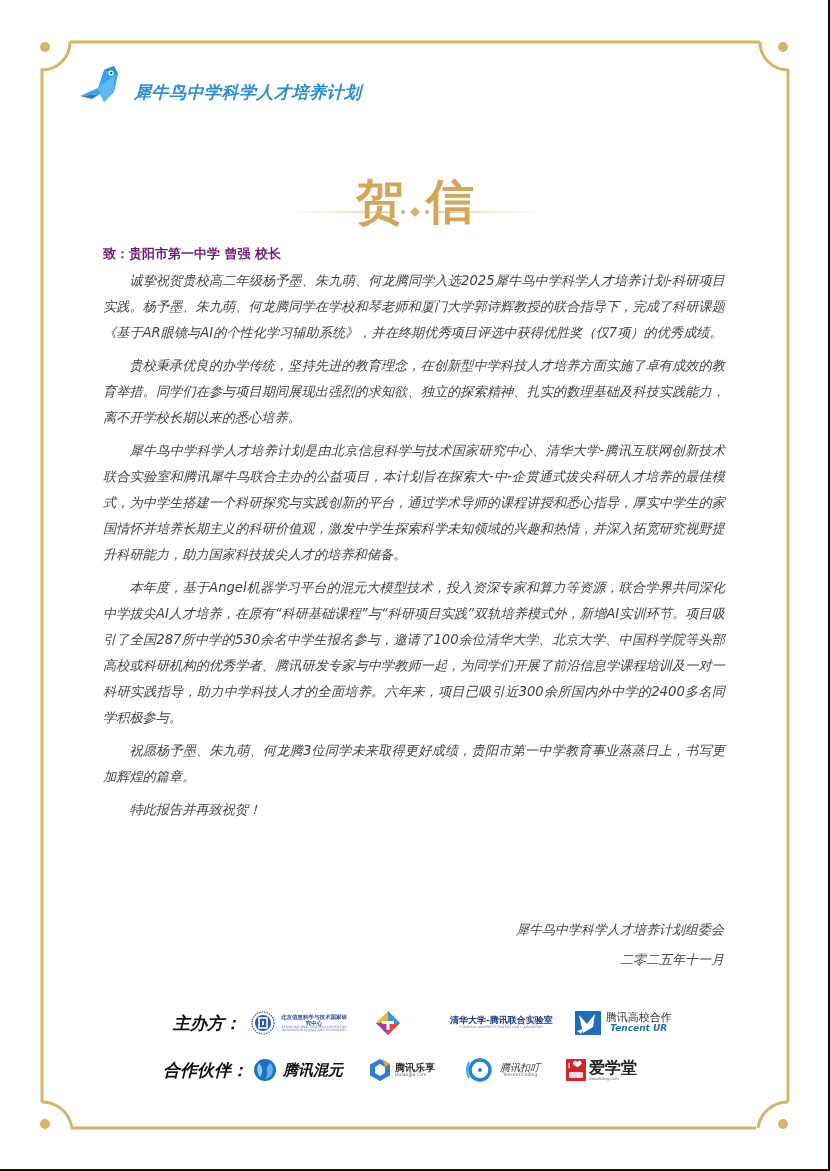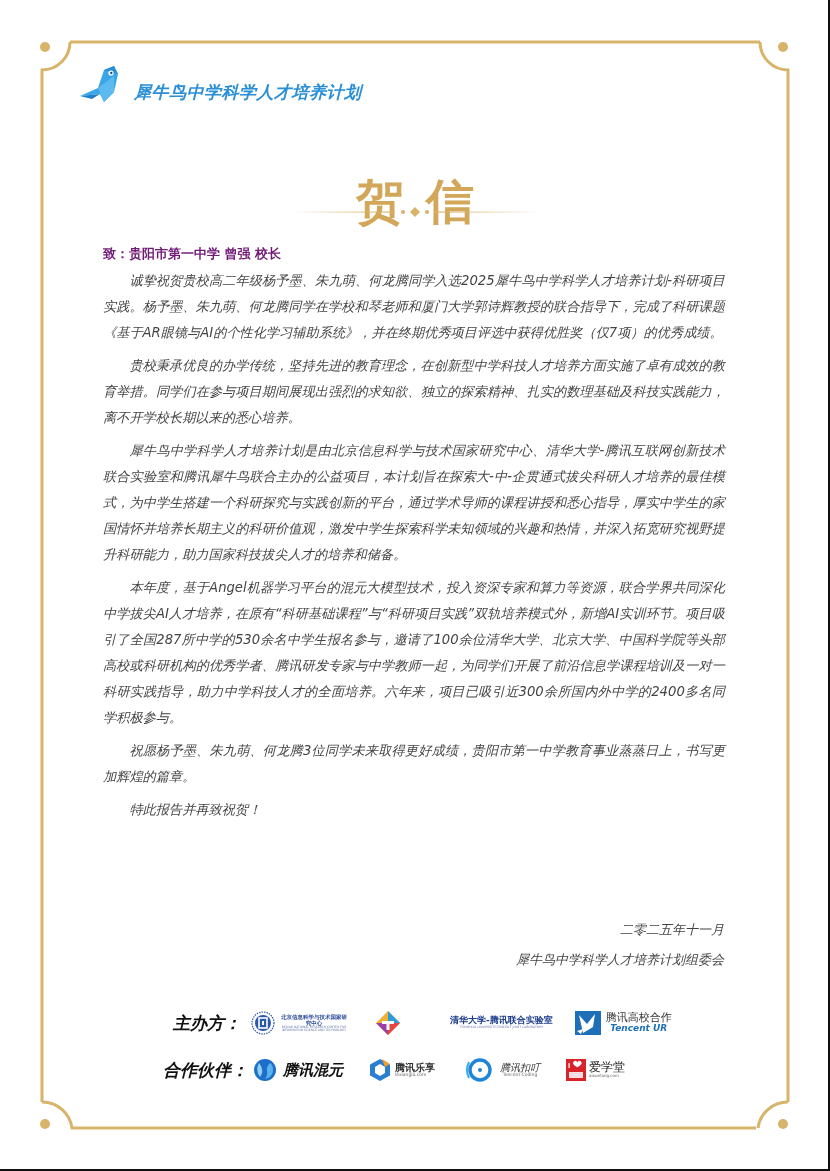--- a/index.html
+++ b/index.html
@@ -112,22 +112,22 @@
 <div class="body">
   <p class="para">诚挚祝贺贵校高二年级杨予墨、朱九萌、何龙腾同学入选2025犀牛鸟中学科学人才培养计划-科研项目实践。杨予墨、朱九萌、何龙腾同学在学校和琴老师和厦门大学郭诗辉教授的联合指导下，完成了科研课题《基于AR眼镜与AI的个性化学习辅助系统》，并在终期优秀项目评选中获得优胜奖（仅7项）的优秀成绩。</p>
   <p class="para">贵校秉承优良的办学传统，坚持先进的教育理念，在创新型中学科技人才培养方面实施了卓有成效的教育举措。同学们在参与项目期间展现出强烈的求知欲、独立的探索精神、扎实的数理基础及科技实践能力，离不开学校长期以来的悉心培养。</p>
   <p class="para">犀牛鸟中学科学人才培养计划是由北京信息科学与技术国家研究中心、清华大学-腾讯互联网创新技术联合实验室和腾讯犀牛鸟联合主办的公益项目，本计划旨在探索大-中-企贯通式拔尖科研人才培养的最佳模式，为中学生搭建一个科研探究与实践创新的平台，通过学术导师的课程讲授和悉心指导，厚实中学生的家国情怀并培养长期主义的科研价值观，激发中学生探索科学未知领域的兴趣和热情，并深入拓宽研究视野提升科研能力，助力国家科技拔尖人才的培养和储备。</p>
   <p class="para">本年度，基于Angel机器学习平台的混元大模型技术，投入资深专家和算力等资源，联合学界共同深化中学拔尖AI人才培养，在原有“科研基础课程”与“科研项目实践”双轨培养模式外，新增AI实训环节。项目吸引了全国287所中学的530余名中学生报名参与，邀请了100余位清华大学、北京大学、中国科学院等头部高校或科研机构的优秀学者、腾讯研发专家与中学教师一起，为同学们开展了前沿信息学课程培训及一对一科研实践指导，助力中学科技人才的全面培养。六年来，项目已吸引近300余所国内外中学的2400多名同学积极参与。</p>
   <p class="para">祝愿杨予墨、朱九萌、何龙腾3位同学未来取得更好成绩，贵阳市第一中学教育事业蒸蒸日上，书写更加辉煌的篇章。</p>
   <p class="para">特此报告并再致祝贺！</p>
 </div>
 
 <div class="signature">
+  <div>犀牛鸟中学科学人才培养计划组委会</div>
   <div>二零二五年十一月</div>
-  <div>犀牛鸟中学科学人才培养计划组委会</div>
 </div>
 
 <div class="row sponsor-row">
   <span class="row-label" style="width:88px;">主办方：</span>
 
   <div class="logo" style="margin-left:0px;">
     <svg width="24" height="24" viewBox="0 0 24 24">
       <circle cx="12" cy="12" r="11" fill="none" stroke="#2b5aa8" stroke-width="1.2" stroke-dasharray="1.5 1"></circle>
       <circle cx="12" cy="12" r="8" fill="#2b5aa8"></circle>
       <rect x="8" y="7" width="8" height="10" fill="none" stroke="#fff" stroke-width="1.6"></rect>
@@ -203,17 +203,17 @@
   </div>
 
   <div class="logo" style="margin-left:26px;">
     <svg width="20" height="22" viewBox="0 0 20 22">
       <rect x="0" y="0" width="20" height="22" fill="#d8232a"></rect>
       <text x="2" y="9" font-size="8" fill="#fff" font-family="Liberation Sans, sans-serif" font-weight="bold">I</text>
       <path d="M11 5 Q13 2 15.5 4.5 Q18 7 11 11 Q4 7 6.5 4.5 Q9 2 11 5 Z" fill="#fff" transform="translate(2,-1) scale(0.85)"></path>
       <rect x="3" y="13" width="14" height="6" fill="#fff" opacity="0.85"></rect>
     </svg>
     <div class="logo-text" style="margin-left:3px;">
-      <div style="font-size:12px; color:#222; font-weight:normal;">爱学堂</div>
+      <div style="font-size:16px; color:#222; font-weight:bold;">爱学堂</div>
       <div style="font-size:4px; color:#666;">aixuetang.com</div>
     </div>
   </div>
 </div>
 
 </body></html>

